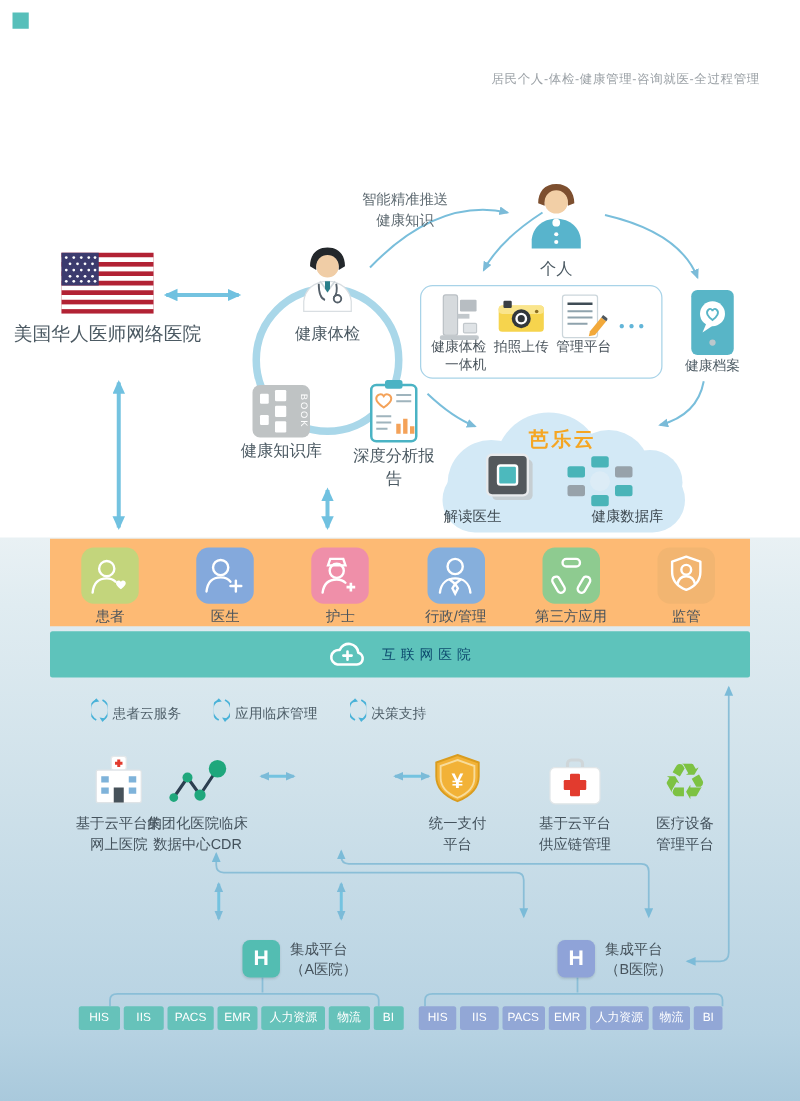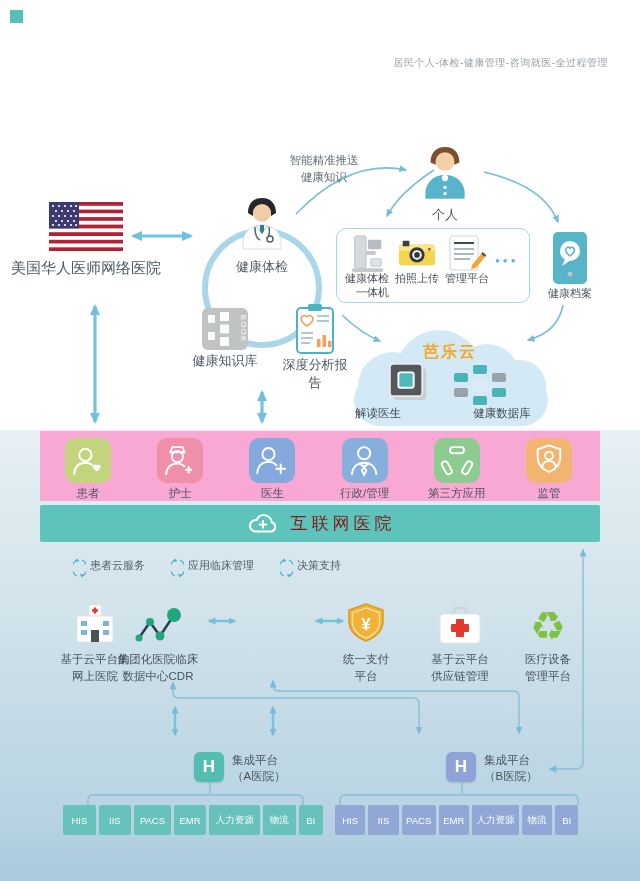--- a/index.html
+++ b/index.html
@@ -26,53 +26,53 @@
   .ib-slot{height:38px;display:flex;align-items:center;justify-content:center;}
   .ib-cap{font-size:11px;color:#4a545c;text-align:right;line-height:1.25;white-space:pre-line;}
   .dots{align-self:center;margin-top:-16px;font-size:8px;letter-spacing:3px;color:#62b5d8;width:26px;}
   
   .cloud{position:absolute;left:350px;top:330px;width:200px;height:102px;z-index:2;}
   .cloud .puff{position:absolute;background:#d3e9f6;border-radius:50%;}
   .cloud-name{position:absolute;left:0;top:12px;width:100%;text-align:center;
     font-size:16px;font-weight:bold;color:#f5a623;letter-spacing:2px;}
   .cloud-cap{position:absolute;font-size:11.5px;color:#3f4a52;text-align:center;}
   
-  .band{position:absolute;left:40px;top:431px;width:560px;height:70px;background:#f9a8d4;z-index:2;
+  .band{position:absolute;left:40px;top:431px;width:560px;height:70px;background:#fdba74;z-index:2;
     display:flex;justify-content:space-between;padding:7px 13px 0 10px;box-sizing:border-box;}
   .role{width:76px;display:flex;flex-direction:column;align-items:center;}
   .role-badge{width:46px;height:46px;border-radius:10px;display:flex;align-items:center;justify-content:center;}
   .role-cap{font-size:11.5px;color:#4a545c;margin-top:3px;}
   .rc0{background:#c3d57c}.rc1{background:#84a9dc}.rc2{background:#ef8fa9}
   .rc3{background:#86afdc}.rc4{background:#8ecb90}.rc5{background:#f2b571}
   
   .banner{position:absolute;left:40px;top:505px;width:560px;height:37px;background:#5ec3bb;border-radius:2px;
     display:flex;align-items:center;justify-content:center;gap:10px;z-index:2;}
-  .banner-label{color:#7f1d1d;font-size:17px;letter-spacing:4px;}
+  .banner-label{color:#0c4a6e;font-size:11px;letter-spacing:4px;}
   
   .services{position:absolute;left:73px;top:558px;display:flex;gap:26px;z-index:2;}
-  .service{display:flex;align-items:flex-start;gap:4px;}
+  .service{display:flex;align-items:flex-end;gap:4px;}
   .service span{font-size:11px;color:#4e5e68;}
   
   .plat{position:absolute;top:598px;width:104px;display:flex;flex-direction:column;align-items:center;z-index:2;}
   .plat-slot{height:48px;display:flex;align-items:flex-end;justify-content:center;}
   .plat-cap{margin-top:5px;font-size:11.5px;color:#44525c;text-align:center;line-height:1.45;white-space:pre-line;}
   .recycle{font-size:40px;line-height:40px;color:#7dc242;}
   
   .h-badge{position:absolute;width:30px;height:30px;border-radius:6px;display:flex;align-items:center;
     justify-content:center;color:#fff;font-weight:bold;font-size:17px;z-index:2;box-shadow:0 1px 2px rgba(0,0,0,0.12);}
   .hA{left:194px;top:752px;background:#53bdb2;}
   .hB{left:446px;top:752px;background:#8fa3d8;}
   .int-label{position:absolute;font-size:11.5px;color:#46535c;line-height:1.35;white-space:pre-line;z-index:2;}
   .ilA{left:232px;top:753px;}
   .ilB{left:484px;top:753px;}
   
   .mods{position:absolute;top:805px;display:flex;gap:3px;z-index:2;}
   .modsA{left:63px;width:260px;}
   .modsB{left:335px;width:243px;}
-  .mod{flex:1;height:30px;border-radius:2px;color:#fff;font-size:9.5px;display:flex;
+  .mod{flex:1;height:19px;border-radius:2px;color:#fff;font-size:9.5px;display:flex;
     align-items:center;justify-content:center;white-space:nowrap;}
   .mod:nth-child(3){flex:1.12}.mod:nth-child(5){flex:1.55}.mod:nth-child(7){flex:0.75}
   .modsA .mod{background:#66c2ba}.modsB .mod{background:#92a7d6}
 </style>
 </head>
 <body>
 
 <div class="stage">
   <div class="bg-grad"></div>
   <div class="corner"></div>
@@ -313,43 +313,43 @@
         <g stroke="#fff" stroke-width="2.2" fill="none" stroke-linecap="round">
           <circle cx="20" cy="16" r="7"></circle>
               <path d="M7,38 c1,-9 6,-13 13,-13 c3,0 6,1 8,3"></path>
             </g>
         <path d="M33,28 c-1.5,-2 -4.5,-1 -4.5,1.5 c0,2.5 4.5,5.5 4.5,5.5 s4.5,-3 4.5,-5.5 c0,-2.5 -3,-3.5 -4.5,-1.5 z" fill="#fff"></path>
       </svg>
         </div>
       <div class="role-cap">患者</div>
     </div>
     <div class="role">
+      <div class="role-badge rc1">
+          <svg width="40" height="40" viewBox="0 0 46 46">
+        <g stroke="#fff" stroke-width="2.2" fill="none" stroke-linecap="round">
+          <circle cx="19" cy="15" r="7"></circle>
+              <path d="M6,37 c1,-9 6,-13 13,-13 c4,0 7,1 9,4"></path>
+          <path d="M33,27 v10 M28,32 h10"></path>
+            </g>
+      </svg>
+        </div>
+      <div class="role-cap">医生</div>
+    </div>
+    <div class="role">
       <div class="role-badge rc2">
           <svg width="40" height="40" viewBox="0 0 46 46">
         <g stroke="#fff" stroke-width="2.2" fill="none" stroke-linecap="round">
           <path d="M12,13 h16 l-2,-6 h-12 z"></path>
               <circle cx="20" cy="18" r="6.5"></circle>
           <path d="M7,38 c1,-8 6,-12 13,-12 c3,0 6,1 8,3"></path>
             </g>
         <path d="M33,29 v8 M29,33 h8" stroke="#fff" stroke-width="2.4"></path>
       </svg>
         </div>
       <div class="role-cap">护士</div>
-    </div>
-    <div class="role">
-      <div class="role-badge rc1">
-          <svg width="40" height="40" viewBox="0 0 46 46">
-        <g stroke="#fff" stroke-width="2.2" fill="none" stroke-linecap="round">
-          <circle cx="19" cy="15" r="7"></circle>
-              <path d="M6,37 c1,-9 6,-13 13,-13 c4,0 7,1 9,4"></path>
-          <path d="M33,27 v10 M28,32 h10"></path>
-            </g>
-      </svg>
-        </div>
-      <div class="role-cap">医生</div>
     </div>
     <div class="role">
       <div class="role-badge rc3">
           <svg width="40" height="40" viewBox="0 0 46 46">
         <g stroke="#fff" stroke-width="2.2" fill="none" stroke-linecap="round">
           <circle cx="22" cy="14" r="7"></circle>
               <path d="M8,38 c1,-9 7,-13 14,-13 s13,4 14,13"></path>
           <path d="M17,26 l5,4 l5,-4"></path>
               <path d="M22,30 l-2.5,4 l2.5,5 l2.5,-5 z"></path>
             </g>

